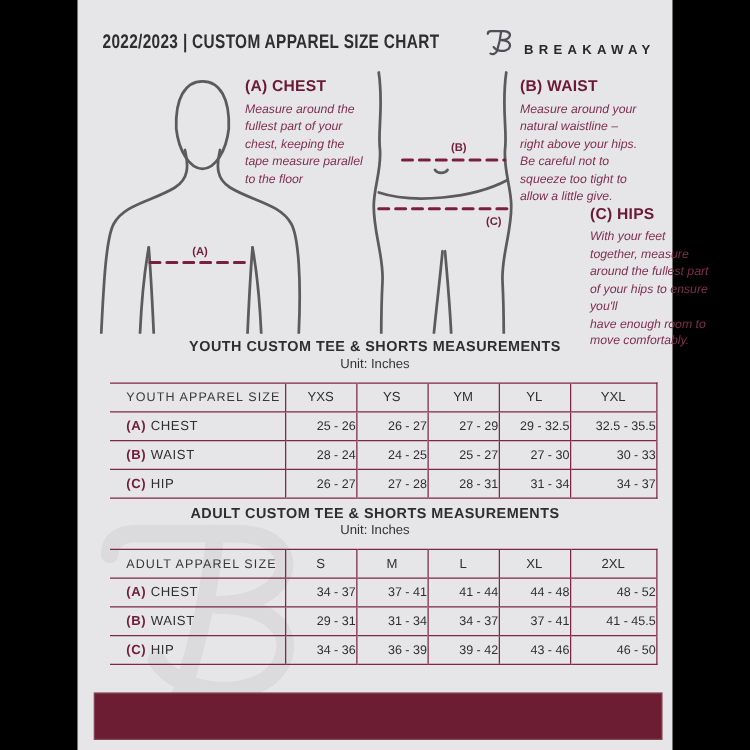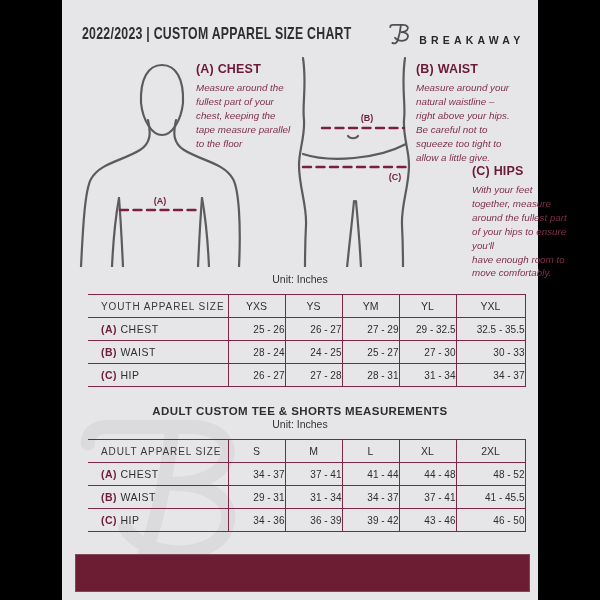--- a/index.html
+++ b/index.html
@@ -136,20 +136,21 @@
 you'll
 have enough room to
 move comfortably.</p>
   </div>
 
   <svg class="watermark" viewBox="0 0 32 34">
       <use href="#bk-logo"></use>
     </svg>
 
   <div class="sec sec-youth">
+    <div class="tbl-title">YOUTH CUSTOM TEE &amp; SHORTS MEASUREMENTS</div>
     <div class="tbl-unit">Unit: Inches</div>
     <table>
       <colgroup>
           <col style="width:140px">
           <col style="width:57px">
           <col style="width:57px">
           <col style="width:57px">
           <col style="width:57px">
           <col style="width:69px">
         </colgroup>

